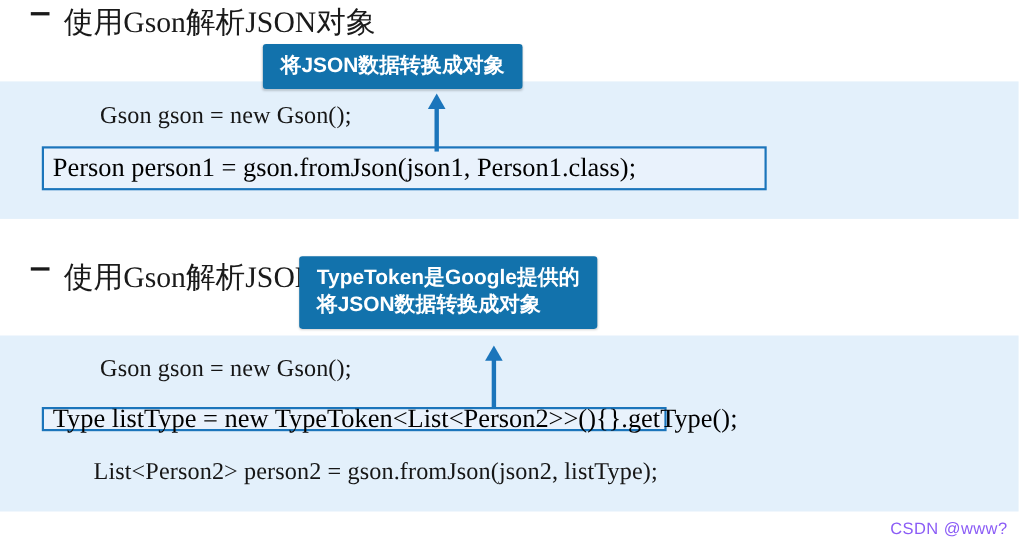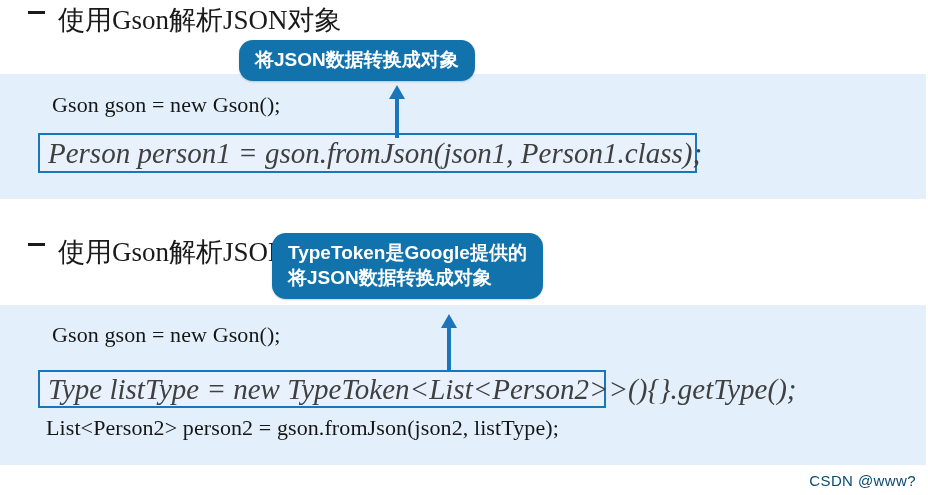--- a/index.html
+++ b/index.html
@@ -55,74 +55,74 @@
   #band-2 { top: 305px; width: 926px; height: 160px; }
 
   
   .code-line {
     position: absolute;
     white-space: nowrap;
     color: #161616;
     font-family: "Liberation Serif", "DejaVu Serif", serif;
     font-size: 22px;
     letter-spacing: 0.1px;
+    margin-left: 39px;
   }
   #code-1-line-1 { left: 52px; top: 92px; }
   #code-2-line-1 { left: 52px; top: 322px; }
   #code-2-line-3 { left: 46px; top: 415px; }
 
   
   .code-box {
     position: absolute;
     box-sizing: border-box;
     border: 2px solid #1b75bb;
     background: #e9f2fc;
     display: flex;
     align-items: center;
     padding-left: 8px;
   }
   .code-box .code-text {
     white-space: nowrap;
-    color: #404040;
+    color: #000000;
     font-family: "Liberation Serif", "DejaVu Serif", serif;
-    font-size: 29px;
-    font-style: italic;
+    font-size: 24px;
   }
   #code-box-1 { left: 38px; top: 133px; width: 659px; height: 40px; }
-  #code-box-2 { left: 38px; top: 370px; width: 568px; height: 38px; }
+  #code-box-2 { left: 38px; top: 370px; width: 568px; height: 22px; }
 
   
   .callout-arrow {
     position: absolute;
   }
 
   
   .callout {
     position: absolute;
     background: #1272ac;
     color: #ffffff;
-    border-radius: 14px;
+    border-radius: 3px;
     font-family: "Liberation Sans", "DejaVu Sans", sans-serif;
     font-weight: bold;
     font-size: 19px;
     line-height: 1.32;
     padding: 7px 16px 9px 16px;
     white-space: nowrap;
     box-shadow: 0 1px 2px rgba(0,0,0,0.18);
   }
   #callout-1 { left: 239px; top: 40px; }
   #callout-2 { left: 272px; top: 233px; }
   .callout-line { display: block; }
 
   
   #watermark {
     position: absolute;
     right: 12px;
     bottom: 6px;
-    color: #0c4a6e;
+    color: #8b5cf6;
     font-family: "Liberation Sans", "DejaVu Sans", sans-serif;
     font-size: 15px;
     letter-spacing: 0.4px;
     white-space: nowrap;
   }
 </style>
 </head>
 <body>
 
 <div class="slide">

